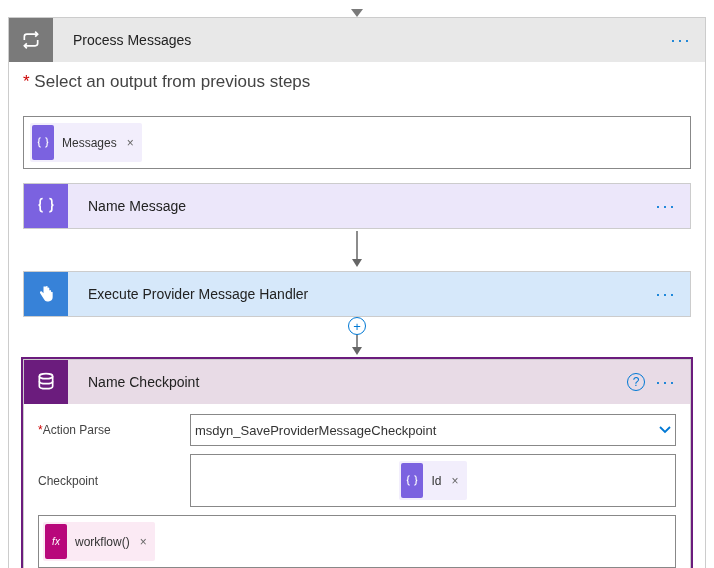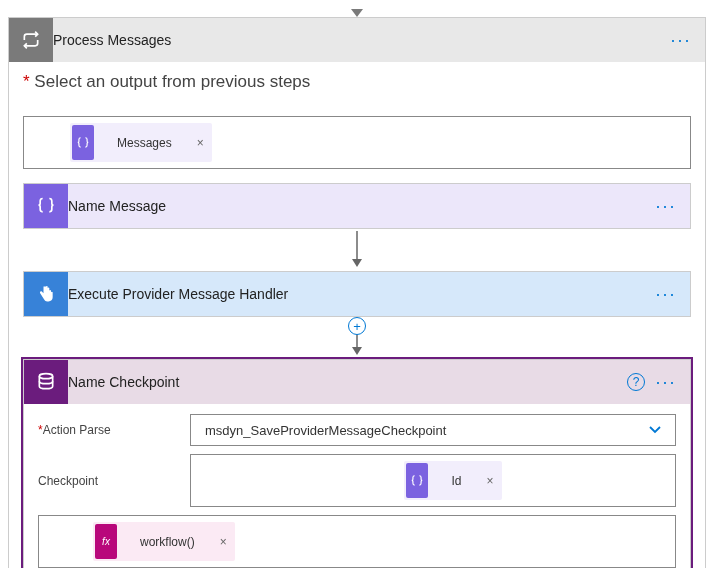--- a/index.html
+++ b/index.html
@@ -1,36 +1,36 @@
 <!DOCTYPE html>
 <html><head>
 <meta charset="utf-8">
 <style>
 * { box-sizing: border-box; margin: 0; padding: 0; }
 body { font-family: "Segoe UI", Arial, sans-serif; font-size: 13px; background: white; padding: 8px; color: #333; }
 .card { border: 1px solid #ccc; margin-bottom: 6px; }
 .card-header { display: flex; align-items: center; height: 44px; }
 .card-icon-box { width: 44px; height: 44px; display: flex; align-items: center; justify-content: center; color: white; flex-shrink: 0; }
-.card-title { flex: 1; padding-left: 0; font-size: 14px; color: #222; }
+.card-title { flex: 1; padding-left: 20px; font-size: 14px; color: #222; }
 .card-actions { display: flex; align-items: center; gap: 10px; padding-right: 14px; }
 .more-dots { color: #0078d4; font-size: 18px; letter-spacing: 1px; cursor: pointer; }
 .help-circle { width: 18px; height: 18px; border: 1.5px solid #0078d4; border-radius: 50%; color: #0078d4; display: flex; align-items: center; justify-content: center; font-size: 12px; cursor: pointer; }
 .body-area { padding: 10px 14px 14px; }
 .req-star { color: #c00; }
 .field-label-top { font-size: 17px; color: #444; margin-bottom: 24px; }
 .token-box { border: 1px solid #888; padding: 6px; display: flex; flex-wrap: wrap; gap: 4px; min-height: 34px; align-items: center; }
-.token { display: inline-flex; align-items: center; background: #f2eefc; border-radius: 2px; padding: 2px 6px 2px 2px; font-size: 12px; gap: 23px; margin-left: 40px; }
+.token { display: inline-flex; align-items: center; background: #f2eefc; border-radius: 2px; padding: 2px 6px 2px 2px; font-size: 12px; gap: 8px; }
 .token-icon { width: 22px; height: 35px; display: flex; align-items: center; justify-content: center; color: white; border-radius: 2px; }
 .token-x { color: #666; cursor: pointer; padding: 0 2px; }
 .inner-card { margin: 0 14px 0; }
 .arrow-wrap { display: flex; flex-direction: column; align-items: center; margin: 2px 0; position: relative; }
 .add-btn { width: 18px; height: 18px; border: 1.5px solid #0078d4; border-radius: 50%; background: white; display: flex; align-items: center; justify-content: center; color: #0078d4; font-size: 13px; cursor: pointer; position: absolute; top: -2px; }
 .form-row { display: flex; align-items: center; margin-bottom: 8px; gap: 12px; }
 .form-label { width: 140px; font-size: 12px; color: #444; flex-shrink: 0; }
-.form-input { flex: 1; border: 1px solid #888; padding: 6px 14px; display: flex; align-items: center; min-height: 32px; justify-content: space-between; }
+.form-input { flex: 1; border: 1px solid #888; padding: 6px 4px; display: flex; align-items: center; min-height: 32px; justify-content: space-between; }
 .chevron { color: #0078d4; font-size: 12px; }
 .selected-outline { outline: 2px solid #6b1c7d; }
 
 .hdr-grey { background: #e8e8e8; }
 .hdr-lav { background: #ece7fa; }
 .hdr-blue { background: #d6e8fa; }
 .hdr-plum { background: #e8dbe6; }
 .ico-grey { background: #7a7a7a; }
 .ico-purple { background: #7b62e0; }
 .ico-blue { background: #3782d8; }

